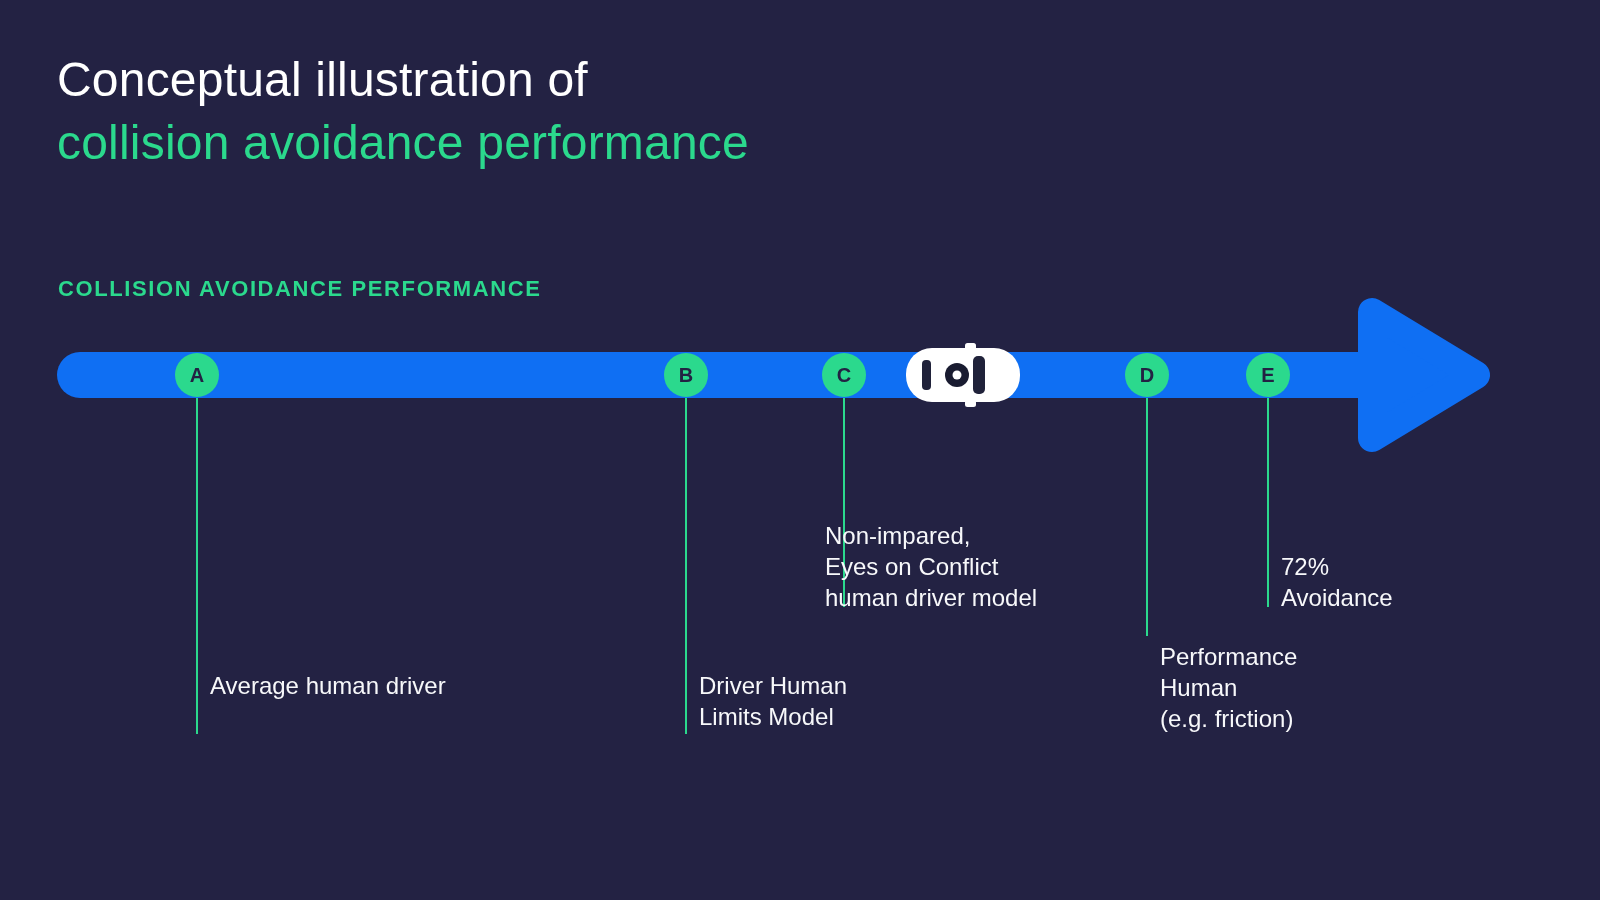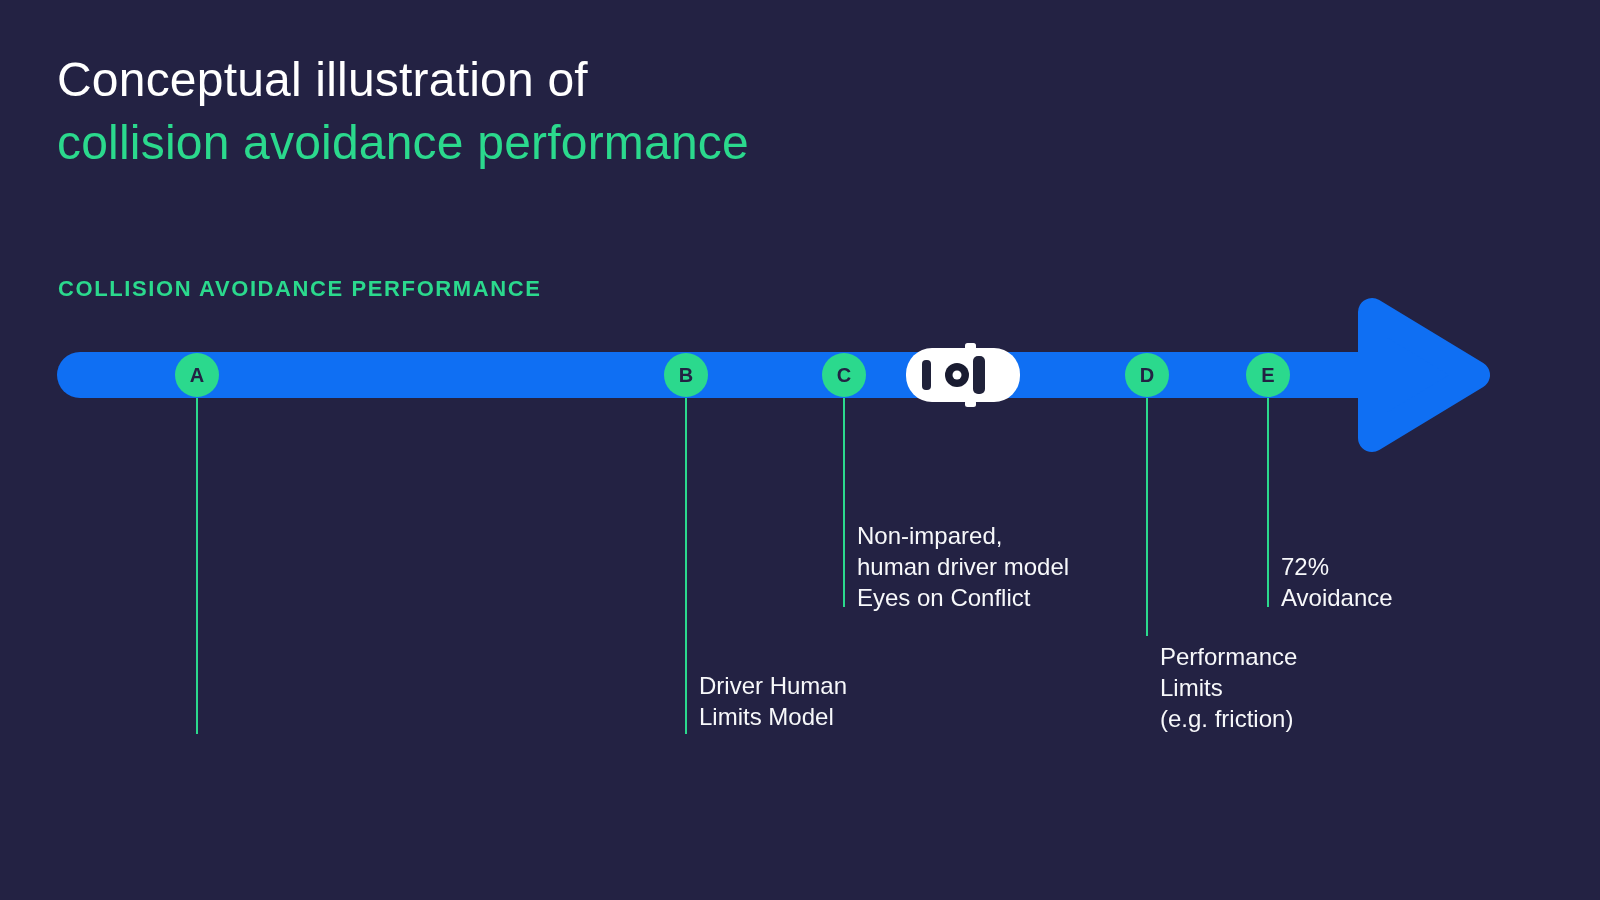--- a/index.html
+++ b/index.html
@@ -68,39 +68,40 @@
       <rect x="-41" y="-15" width="9" height="30" rx="4" fill="#20223a"></rect>
       <circle cx="-6" cy="0" r="12" fill="#191b30"></circle>
       <circle cx="-6" cy="0" r="4.5" fill="#ffffff"></circle>
     </g>
   </svg>
 
   <div class="markers" id="markers">
       <div class="marker-circle" style="left: 175px;">A</div>
       <div class="marker-line" style="left: 196px; top: 398px; height: 336px;"></div>
       <div class="marker-label" style="left: 210px; top: 670px;">
+        <div>Average human driver</div>
       </div>
       <div class="marker-circle" style="left: 664px;">B</div>
       <div class="marker-line" style="left: 685px; top: 398px; height: 336px;"></div>
       <div class="marker-label" style="left: 699px; top: 670px;">
         <div>Driver Human</div>
         <div>Limits Model</div>
       </div>
       <div class="marker-circle" style="left: 822px;">C</div>
       <div class="marker-line" style="left: 843px; top: 398px; height: 209px;"></div>
-      <div class="marker-label" style="left: 857px; top: 520px;">
+      <div class="marker-label" style="left: 825px; top: 520px;">
         <div>Non-impared,</div>
+        <div>Eyes on Conflict</div>
         <div>human driver model</div>
-        <div>Eyes on Conflict</div>
       </div>
       <div class="marker-circle" style="left: 1125px;">D</div>
       <div class="marker-line" style="left: 1146px; top: 398px; height: 238px;"></div>
       <div class="marker-label" style="left: 1160px; top: 641px;">
         <div>Performance</div>
-        <div>Limits</div>
+        <div>Human</div>
         <div>(e.g. friction)</div>
       </div>
       <div class="marker-circle" style="left: 1246px;">E</div>
       <div class="marker-line" style="left: 1267px; top: 398px; height: 209px;"></div>
       <div class="marker-label" style="left: 1281px; top: 551px;">
         <div>72%</div>
         <div>Avoidance</div>
       </div>
     </div>
 

